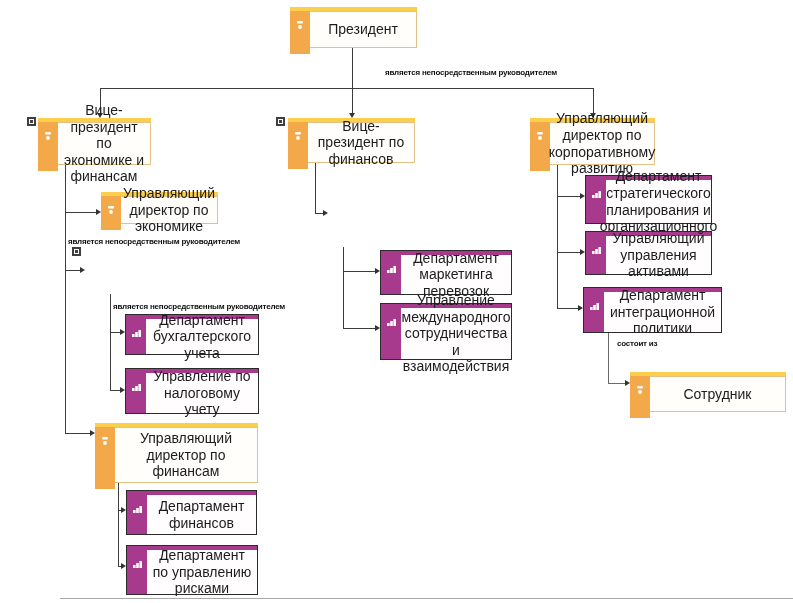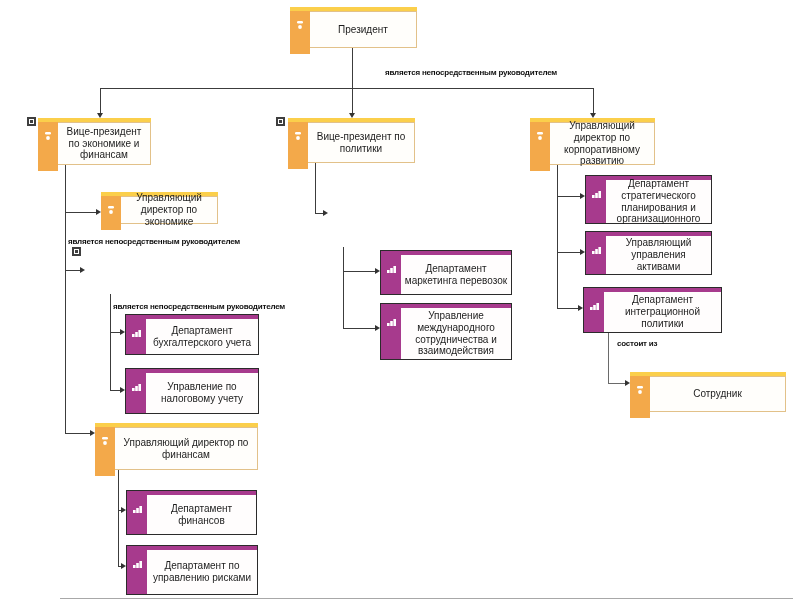--- a/index.html
+++ b/index.html
@@ -6,21 +6,21 @@
   #canvas {
     position:relative; width:793px; height:603px; background:#ffffff;
     font-family:"Liberation Sans", sans-serif; overflow:hidden;
   }
   
   .node { position:absolute; }
   .node .body {
     position:absolute; top:4px; left:20px; right:0; bottom:0;
     background:#fffefb; display:flex; align-items:center; justify-content:center;
     text-align:center; padding:1px 3px; box-sizing:border-box;
-    font-size:10px; line-height:1.18; color:#1c1c1c;
+    font-size:14px; line-height:1.18; color:#1c1c1c;
   }
   .node .strip { position:absolute; top:0; left:0; right:0; height:4px; }
   .node .tab { position:absolute; top:4px; left:0; width:20px; bottom:-6px;
     display:flex; align-items:flex-start; justify-content:center; padding-top:9px; box-sizing:border-box; }
   .node.orange .strip { background:#fbcf4b; }
   .node.orange .tab { background:#f3a94a; }
   .node.orange .body { border:1px solid #e2c189; border-left:none; }
   .node.magenta { border:1px solid #2b2b2b; }
   .node.magenta .strip { background:#a73a8d; }
   .node.magenta .tab { background:#a73a8d; bottom:0; }
@@ -142,21 +142,21 @@
           <svg class="icon-svg" width="10" height="11" viewBox="0 0 10 11">
             <rect x="2" y="1" width="6" height="2.4" rx="1.2" fill="#fff"></rect>
             <circle cx="5" cy="7" r="1.9" fill="#fff"></circle>
           </svg>
         </span>
       </div>
     <div class="body">Управляющий директор по экономике</div>
   </div>
 
 
-  <div class="node orange" style="left:95px;top:423px;width:163px;height:47px;">
+  <div class="node orange" style="left:95px;top:423px;width:163px;height:60px;">
     <div class="strip"></div>
     <div class="tab">
         <span>
           <svg class="icon-svg" width="10" height="11" viewBox="0 0 10 11">
             <rect x="2" y="1" width="6" height="2.4" rx="1.2" fill="#fff"></rect>
             <circle cx="5" cy="7" r="1.9" fill="#fff"></circle>
           </svg>
         </span>
       </div>
     <div class="body">Управляющий директор по финансам</div>
@@ -165,21 +165,21 @@
   <div class="node orange" style="left:288px;top:118px;width:127px;height:45px;">
     <div class="strip"></div>
     <div class="tab">
         <span>
           <svg class="icon-svg" width="10" height="11" viewBox="0 0 10 11">
             <rect x="2" y="1" width="6" height="2.4" rx="1.2" fill="#fff"></rect>
             <circle cx="5" cy="7" r="1.9" fill="#fff"></circle>
           </svg>
         </span>
       </div>
-    <div class="body">Вице-президент по политики</div>
+    <div class="body">Вице-президент по финансов</div>
   </div>
 
 
   <div class="node orange" style="left:530px;top:118px;width:125px;height:47px;">
     <div class="strip"></div>
     <div class="tab">
         <span>
           <svg class="icon-svg" width="10" height="11" viewBox="0 0 10 11">
             <rect x="2" y="1" width="6" height="2.4" rx="1.2" fill="#fff"></rect>
             <circle cx="5" cy="7" r="1.9" fill="#fff"></circle>

